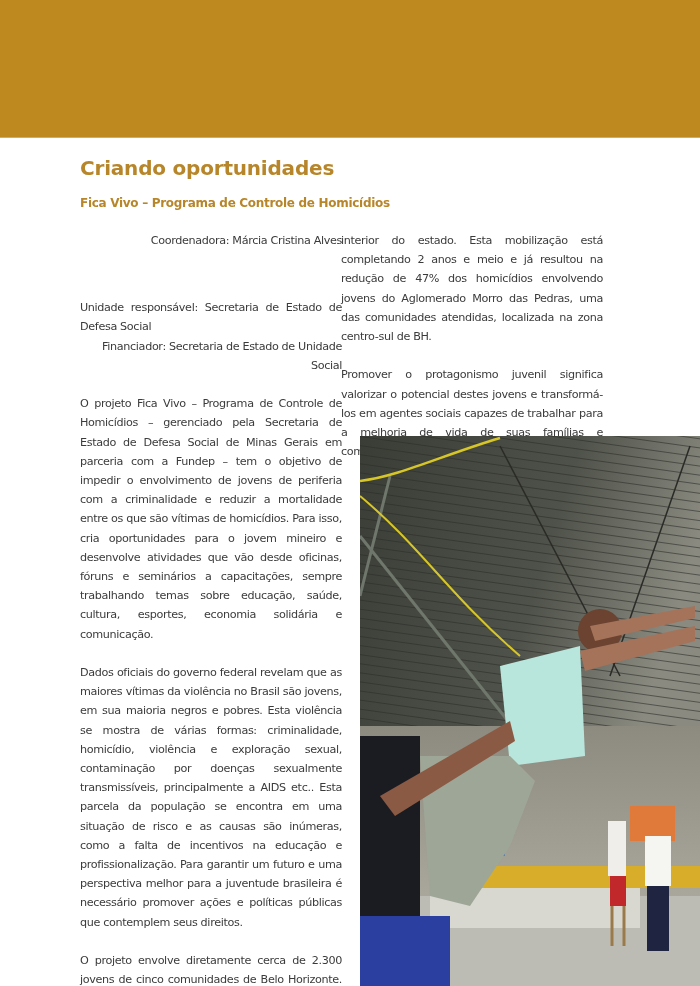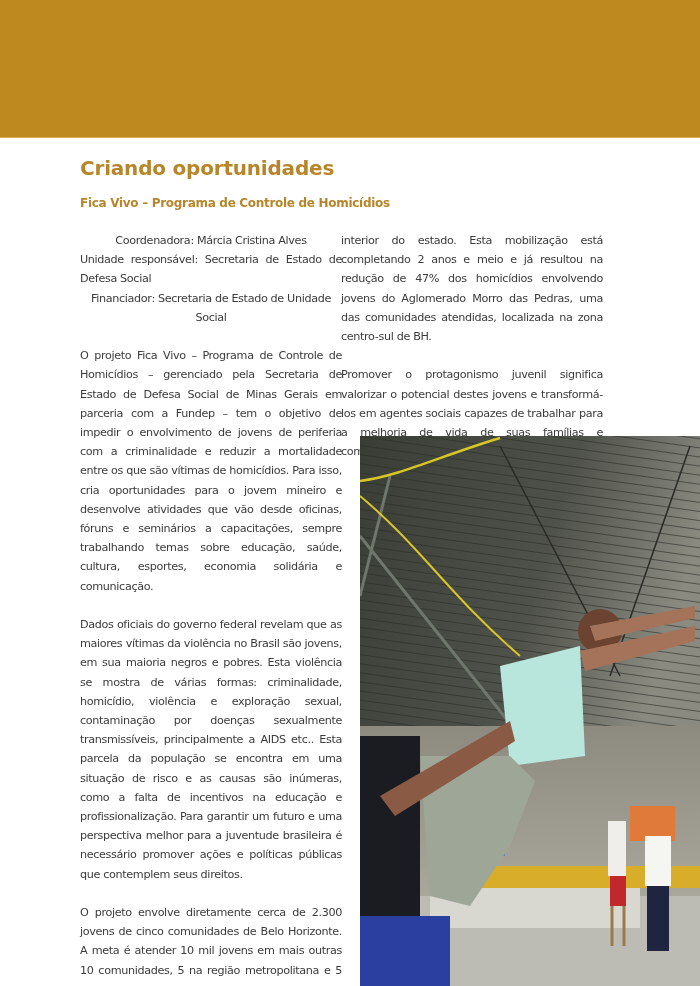--- a/index.html
+++ b/index.html
@@ -25,39 +25,39 @@
   }
   .col {
     position: absolute;
     font-size: 11.2px; line-height: 19.2px; color: #3b3b3b;
     text-align: justify;
     letter-spacing: -0.35px;
   }
   .col p { margin: 0 0 19.2px 0; }
   .col-left { left: 80px; top: 231px; width: 262px; }
   .col-right { left: 341px; top: 231px; width: 262px; }
-  .credits div { text-align: center; }
+  .credits div { text-align: right; }
   .photo {
     position: absolute; left: 360px; top: 436px; width: 340px; height: 550px;
     overflow: hidden; background: #5a5a52;
   }
   .photo svg { display: block; }
 </style>
 </head>
 <body>
 
 <div class="header-band"></div>
 
 <h1 class="title" style="margin:0;">Criando oportunidades</h1>
 <h2 class="subtitle" style="margin:0;">Fica Vivo – Programa de Controle de Homicídios</h2>
 
 <div class="col col-left">
   <div class="credits" style="margin-bottom:19.2px;">
     <div>Coordenadora: Márcia Cristina Alves</div>
-    <div style="text-align:justify;">Unidade responsável: Secretaria de Estado de Defesa Social</div>
+    <div style="text-align:justify;margin-top:48px;">Unidade responsável: Secretaria de Estado de Defesa Social</div>
     <div>Financiador: Secretaria de Estado de Unidade Social</div>
   </div>
   <p>O projeto Fica Vivo – Programa de Controle de Homicídios – gerenciado pela Secretaria de Estado de Defesa Social de Minas Gerais em parceria com a Fundep – tem o objetivo de impedir o envolvimento de jovens de periferia com a criminalidade e reduzir a mortalidade entre os que são vítimas de homicídios. Para isso, cria oportunidades para o jovem mineiro e desenvolve atividades que vão desde oficinas, fóruns e seminários a capacitações, sempre trabalhando temas sobre educação, saúde, cultura, esportes, economia solidária e comunicação.</p>
   <p>Dados oficiais do governo federal revelam que as maiores vítimas da violência no Brasil são jovens, em sua maioria negros e pobres. Esta violência se mostra de várias formas: criminalidade, homicídio, violência e exploração sexual, contaminação por doenças sexualmente transmissíveis, principalmente a AIDS etc.. Esta parcela da população se encontra em uma situação de risco e as causas são inúmeras, como a falta de incentivos na educação e profissionalização. Para garantir um futuro e uma perspectiva melhor para a juventude brasileira é necessário promover ações e políticas públicas que contemplem seus direitos.</p>
   <p>O projeto envolve diretamente cerca de 2.300 jovens de cinco comunidades de Belo Horizonte. A meta é atender 10 mil jovens em mais outras 10 comunidades, 5 na região metropolitana e 5 no</p>
 </div>
 
 <div class="col col-right">
   <p>interior do estado. Esta mobilização está completando 2 anos e meio e já resultou na redução de 47% dos homicídios envolvendo jovens do Aglomerado Morro das Pedras, uma das comunidades atendidas, localizada na zona centro-sul de BH.</p>
   <p>Promover o protagonismo juvenil significa valorizar o potencial destes jovens e transformá-los em agentes sociais capazes de trabalhar para a melhoria de vida de suas famílias e comunidades.</p>

